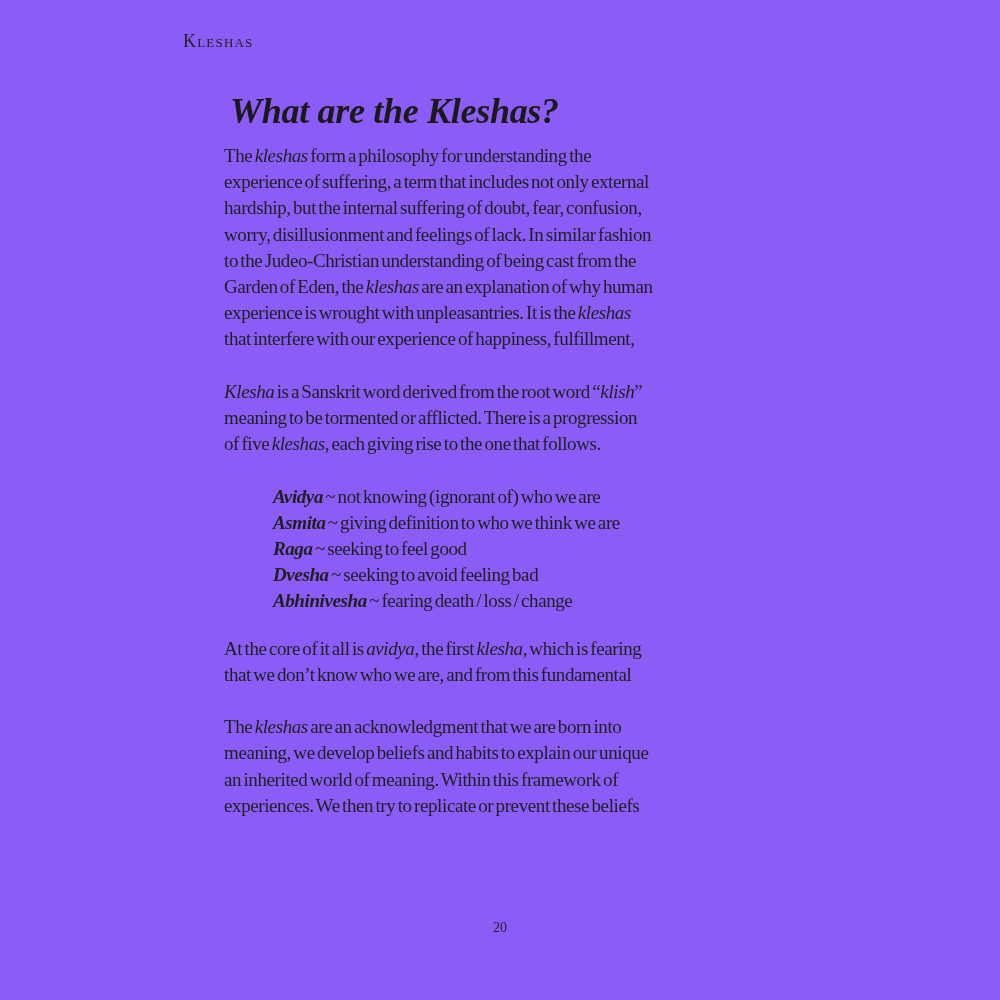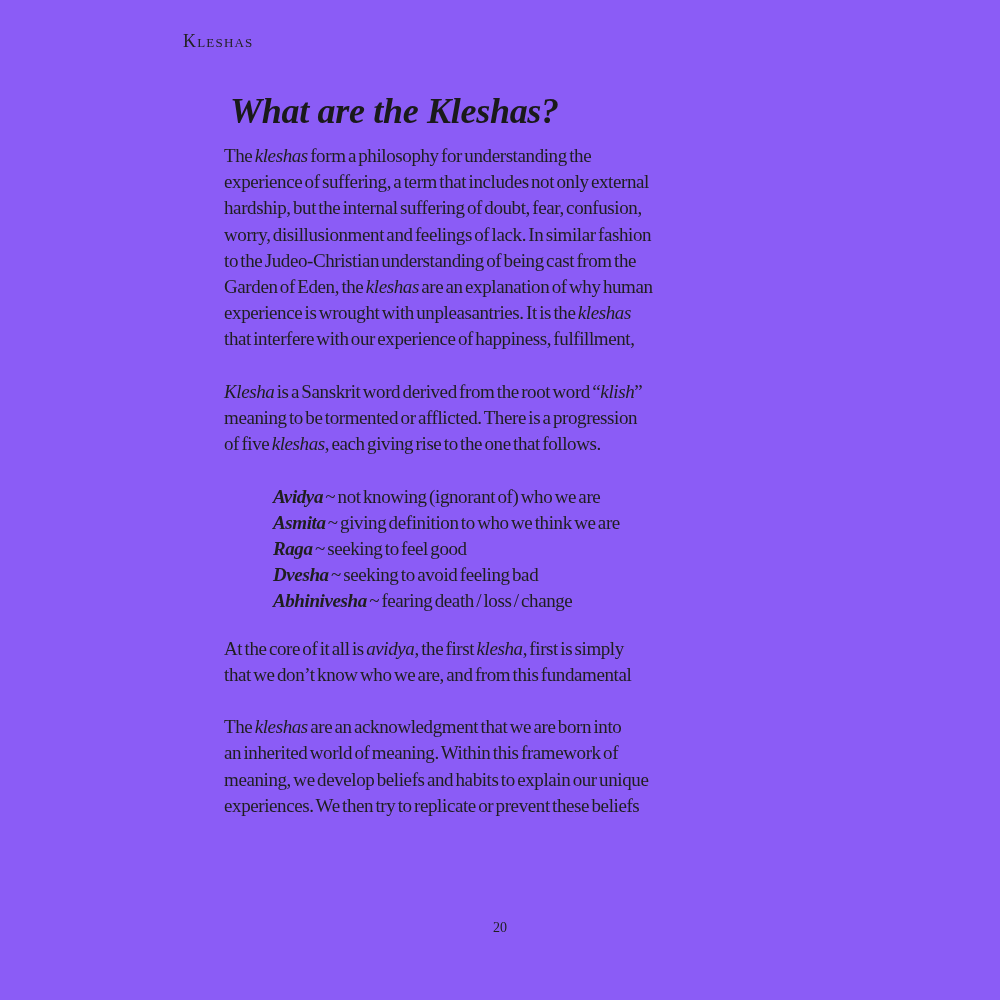--- a/index.html
+++ b/index.html
@@ -99,25 +99,25 @@
         <div class="line"><span>of five </span><span class="it">kleshas</span><span>, each giving rise to the one that follows.</span></div>
       </div>
       <div class="klesha-list">
         <div class="line"><span class="name">Avidya</span><span> ~ not knowing (ignorant of) who we are</span></div>
         <div class="line"><span class="name">Asmita</span><span> ~ giving definition to who we think we are</span></div>
         <div class="line"><span class="name">Raga</span><span> ~ seeking to feel good</span></div>
         <div class="line"><span class="name">Dvesha</span><span> ~ seeking to avoid feeling bad</span></div>
         <div class="line"><span class="name">Abhinivesha</span><span> ~ fearing death / loss / change</span></div>
       </div>
       <div class="paragraph">
-        <div class="line"><span>At the core of it all is </span><span class="it">avidya</span><span>, the first </span><span class="it">klesha</span><span>, first is simply</span></div>
+        <div class="line"><span>At the core of it all is </span><span class="it">avidya</span><span>, the first </span><span class="it">klesha</span><span>, which is fearing</span></div>
         <div class="line"><span>that we don’t know who we are, and from this fundamental</span></div>
       </div>
       <div class="paragraph">
         <div class="line"><span>The </span><span class="it">kleshas</span><span> are an acknowledgment that we are born into</span></div>
+        <div class="line"><span>meaning, we develop beliefs and habits to explain our unique</span></div>
         <div class="line"><span>an inherited world of meaning. Within this framework of</span></div>
-        <div class="line"><span>meaning, we develop beliefs and habits to explain our unique</span></div>
         <div class="line"><span>experiences. We then try to replicate or prevent these beliefs</span></div>
       </div>
     </div>
 
   <div class="page-number">20</div>
 </div>
 
 </body></html>

